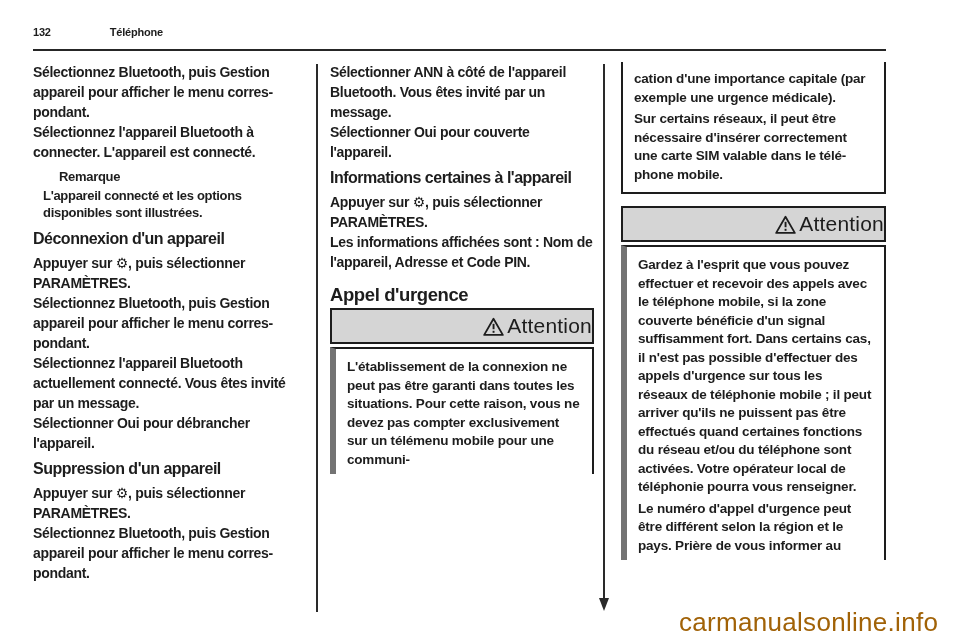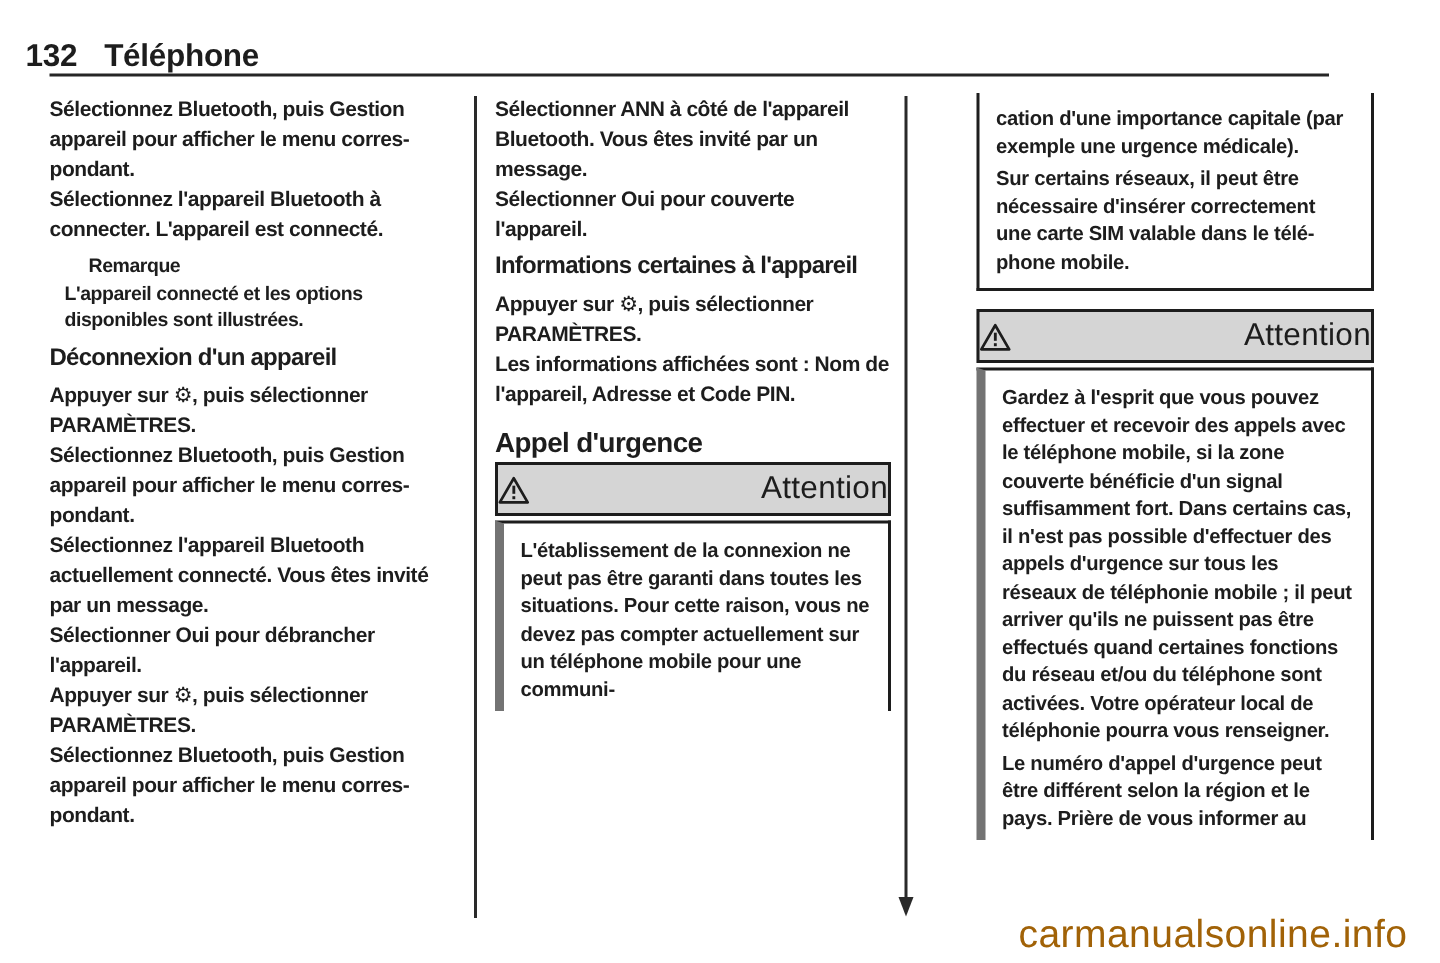--- a/index.html
+++ b/index.html
@@ -3,40 +3,40 @@
 <meta charset="utf-8">
 <style>
   html,body{margin:0;padding:0;background:#ffffff;}
   body{
     width:960px;height:642px;overflow:hidden;position:relative;
     font-family:"Liberation Sans","DejaVu Sans",sans-serif;
     color:#1d1d1d;
   }
   .scan{position:absolute;inset:0;filter:blur(0.4px);}
   
-  .pagehead{position:absolute;left:17px;top:26px;display:flex;gap:18px;
-    font-size:21px;font-weight:700;letter-spacing:-0.2px;}
+  .pagehead{position:absolute;left:33px;top:26px;display:flex;gap:59px;
+    font-size:11px;font-weight:700;letter-spacing:-0.2px;}
   .rule{position:absolute;left:33px;top:49px;width:853px;height:2px;background:#262626;}
   
   .col{position:absolute;top:62px;font-size:14px;line-height:20px;font-weight:700;
     letter-spacing:-0.3px;text-align:left;}
   .col1{left:33px;width:270px;}
   .col2{left:330px;width:264px;}
-  .col3{left:651px;width:265px;}
+  .col3{left:621px;width:265px;}
   .p{margin:0;hyphens:manual;}
   .h2{font-size:16px;line-height:17px;margin:7px 0 6px;font-weight:700;
     letter-spacing:-0.5px;white-space:nowrap;}
   .h1{font-size:18.5px;line-height:20px;margin:13px 0 3px;font-weight:700;
     letter-spacing:-0.4px;white-space:nowrap;}
   .note{margin:6px 0 9px 10px;font-size:13px;line-height:17px;}
   .note-title{margin-bottom:2px;padding-left:16px;}
   
   .warnbox{margin-top:3px;}
   .warn-head{border:2px solid #1d1d1d;background:#d5d5d5;height:32px;
-    display:flex;align-items:center;justify-content:space-between;
+    display:flex;align-items:center;justify-content:flex-end;
     font-size:21px;font-weight:400;letter-spacing:0.2px;margin-bottom:3px;}
   .warn-head svg{margin-right:3px;}
   .warn-body{border-left:6px solid #737373;border-right:2px solid #1d1d1d;
     border-top:2px solid #1d1d1d;padding:9px 11px 2px 11px;
     font-size:13.5px;line-height:18.5px;letter-spacing:-0.2px;}
   .warn-body .p,.warn-cont .p{margin:0 0 3px;}
   .warn-cont{border-left:2px solid #1d1d1d;border-right:2px solid #1d1d1d;
     border-bottom:2px solid #1d1d1d;padding:8px 11px 5px 11px;
     font-size:13.5px;line-height:18.5px;letter-spacing:-0.2px;}
   .warnbox2{margin-top:12px;}
@@ -67,20 +67,21 @@
     <p class="p">Sélectionnez l'appareil Bluetooth à connecter. L'appareil est connecté.</p>
     <div class="note">
       <div class="note-title">Remarque</div>
       <div class="note-body">L'appareil connecté et les options disponibles sont illustrées.</div>
     </div>
     <h2 class="h2">Déconnexion d'un appareil</h2>
     <p class="p">Appuyer sur ⚙, puis sélectionner PARAMÈTRES.</p>
     <p class="p">Sélectionnez Bluetooth, puis Gestion appareil pour afficher le menu corres­pondant.</p>
     <p class="p">Sélectionnez l'appareil Bluetooth actuellement connecté. Vous êtes invité par un message.</p>
     <p class="p">Sélectionner Oui pour débrancher l'appareil.</p>
+    <h2 class="h2">Suppression d'un appareil</h2>
     <p class="p">Appuyer sur ⚙, puis sélectionner PARAMÈTRES.</p>
     <p class="p">Sélectionnez Bluetooth, puis Gestion appareil pour afficher le menu corres­pondant.</p>
   </section>
 
   <div class="divider divider1"></div>
 
   <section class="col col2">
     <p class="p">Sélectionner ANN à côté de l'appareil Bluetooth. Vous êtes invité par un message.</p>
     <p class="p">Sélectionner Oui pour couverte l'appareil.</p>
     <h2 class="h2">Informations certaines à l'appareil</h2>
@@ -90,21 +91,21 @@
     <div class="warnbox">
       <div class="warn-head">
         <svg width="21" height="19" viewBox="0 0 21 19">
           <path d="M10.5 1.8 L19.8 17.9 L1.2 17.9 Z" fill="none" stroke="#1d1d1d" stroke-width="1.8" stroke-linejoin="round"></path>
           <rect x="9.6" y="6.8" width="1.9" height="5.4" fill="#1d1d1d"></rect>
           <rect x="9.6" y="13.8" width="1.9" height="2" fill="#1d1d1d"></rect>
         </svg>
         <span>Attention</span>
       </div>
       <div class="warn-body">
-        <p class="p">L'établissement de la connexion ne peut pas être garanti dans toutes les situations. Pour cette raison, vous ne devez pas comp­ter actuellement sur un télé­phone mobile pour une communi-</p>
+        <p class="p">L'établissement de la connexion ne peut pas être garanti dans toutes les situations. Pour cette raison, vous ne devez pas comp­ter exclusivement sur un télé­menu mobile pour une communi-</p>
       </div>
     </div>
   </section>
 
   <div class="divider divider2"></div>
   <div class="cont-arrow"></div>
 
   <section class="col col3">
     <div class="warn-cont">
       <p class="p">cation d'une importance capitale (par exemple une urgence médi­cale).</p>

